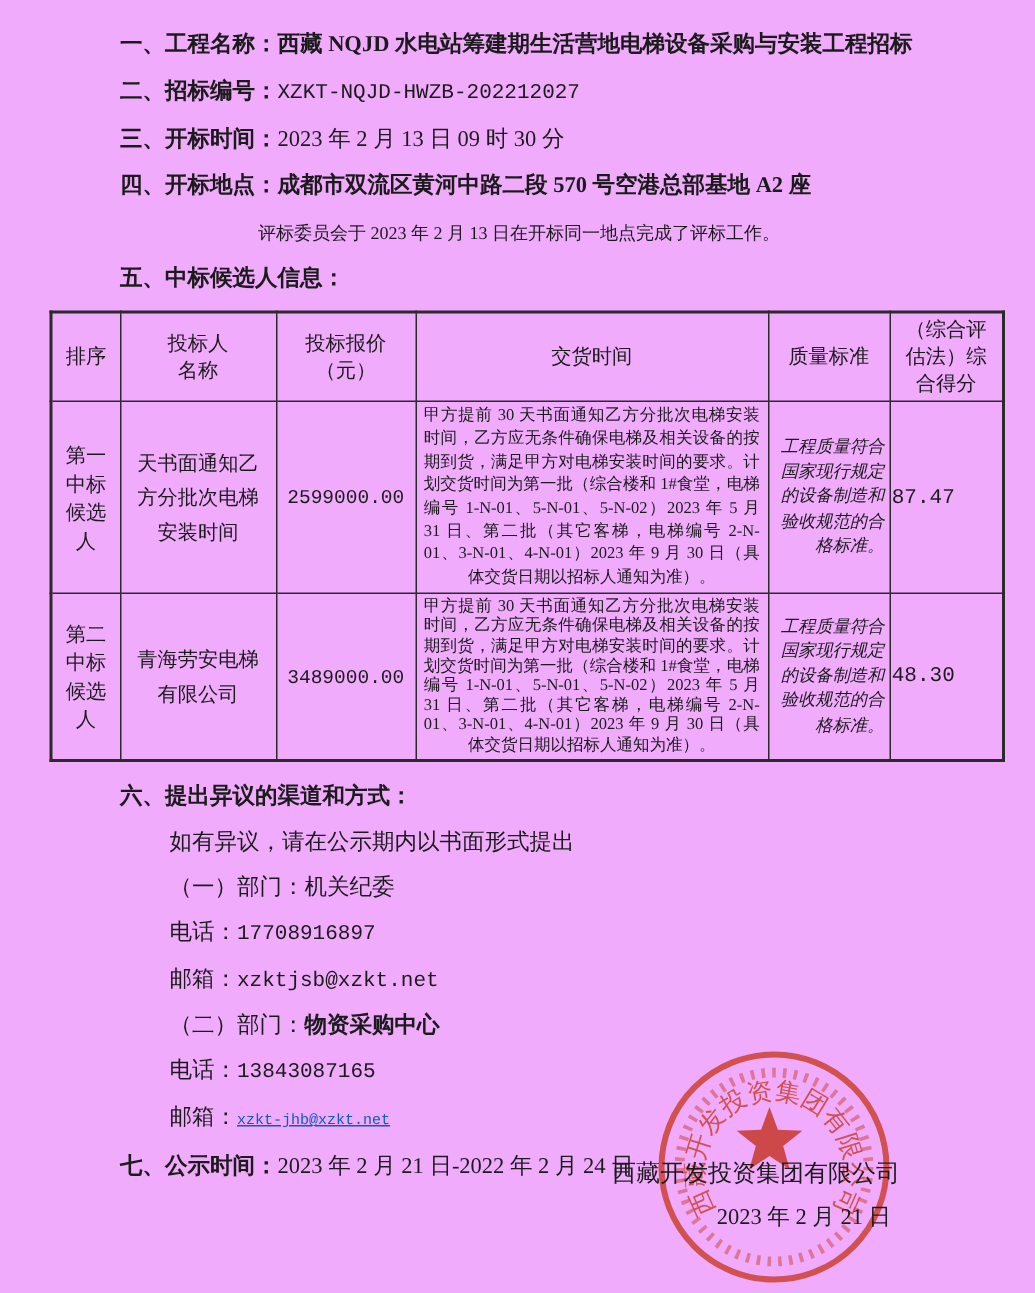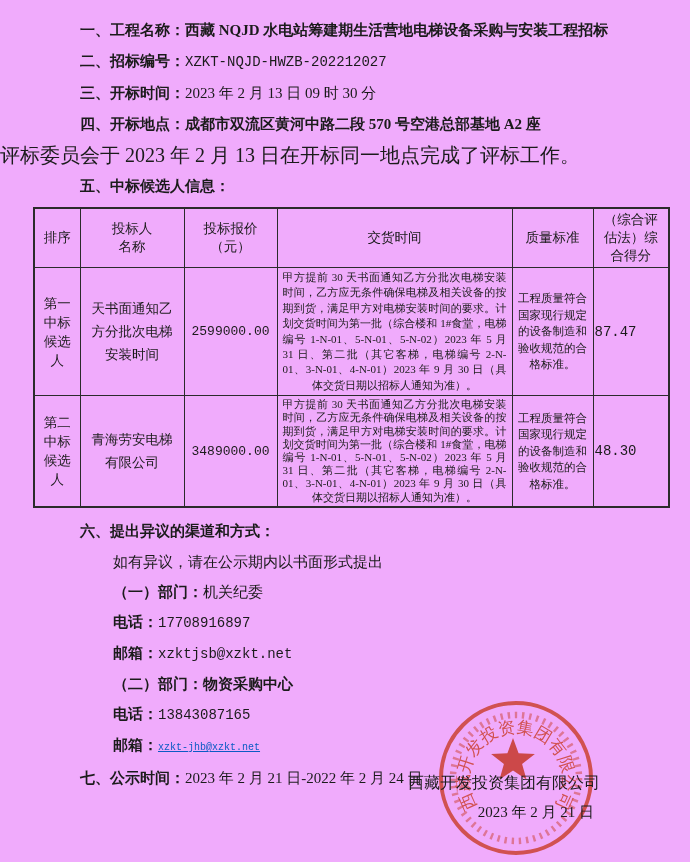--- a/index.html
+++ b/index.html
@@ -23,30 +23,30 @@
     margin: 0 0 11px 0;
     padding-left: 172px;
     text-indent: -92px;
     white-space: nowrap;
   }
   .lab { font-weight: 700; }
   .vb  { font-weight: 700; }
 
   
   .note4 {
-    font-size: 20px; line-height: 20px;
-    margin: 0 0 11px 0; 
+    font-size: 12px; line-height: 20px;
+    margin: 0 0 11px 0; padding-left: 172px;
   }
 
   
   .sub {
     font-size: 15px; line-height: 20px;
     margin: 0 0 10px 0; padding-left: 113px;
   }
-  .sub .slab { font-weight: 700; }
+  .sub .slab { font-weight: 400; }
   .sub .sval-bold { font-weight: 700; }
   a.link {
     color: #0b5bc4;
     text-decoration: underline;
     cursor: pointer;
     font-family: "Liberation Mono", "DejaVu Sans Mono", monospace;
     font-size: 10px;
   }
   .mono { font-family: "Liberation Mono", "DejaVu Sans Mono", monospace; font-size: 14px; }
 
@@ -82,21 +82,21 @@
   td.bidder  { font-size: 13.5px; line-height: 23px; text-align: center; padding: 0 9px; }
   td.price   { font-size: 13px;   text-align: center; font-family: "Liberation Mono", "DejaVu Sans Mono", monospace; }
   td.delivery {
     font-size: 11px;
     text-align: justify;
     text-align-last: center;
     padding: 2px 5px;
   }
   td.delivery.r1 { line-height: 15.4px; }
   td.delivery.r2 { line-height: 13.2px; }
-  td.quality { font-size: 11.5px; line-height: 16.5px; text-align: center; padding: 0 3px; }
+  td.quality { font-size: 11.5px; line-height: 16.5px; text-align: right; padding: 0 3px; font-style: italic; }
   td.score   { font-size: 14px; text-align: left; font-family: "Liberation Mono", "DejaVu Sans Mono", monospace; }
 
   
   .signature {
     position: absolute;
     top: 772px;
     right: 90px;
     z-index: 3;
     text-align: right;
   }

